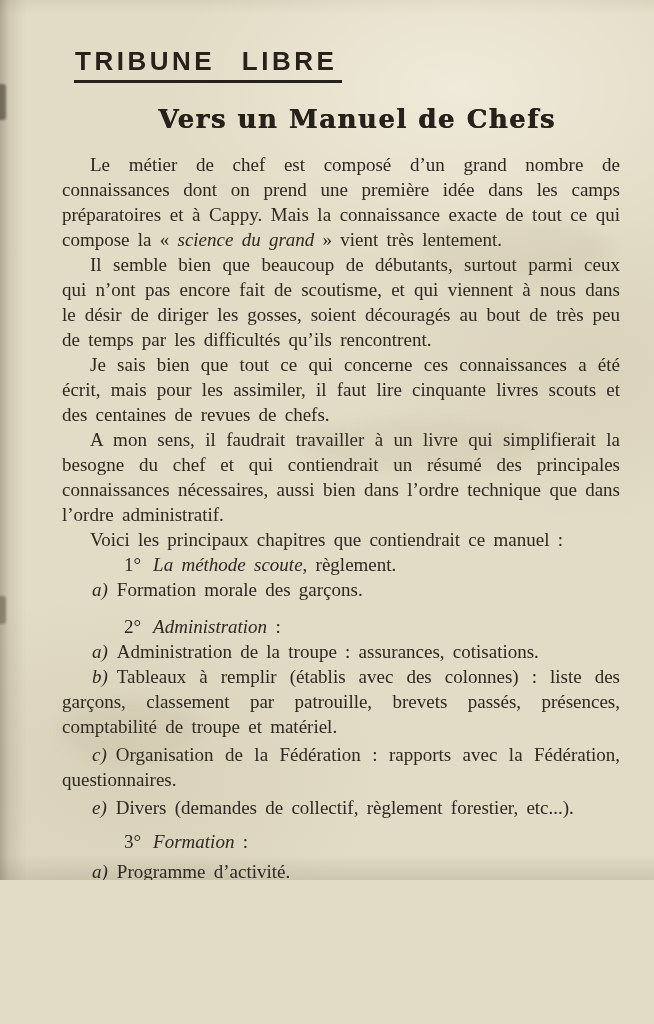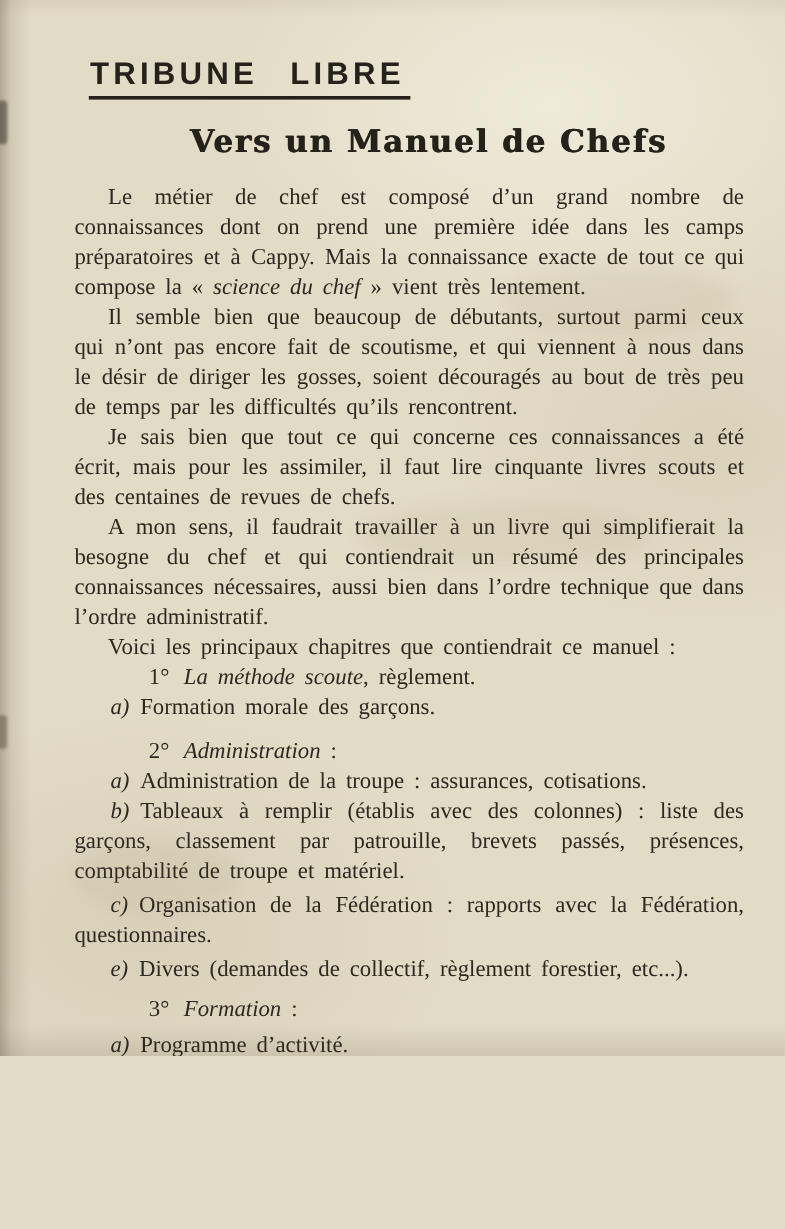--- a/index.html
+++ b/index.html
@@ -99,21 +99,21 @@
   <div class="smudge s4"></div>
 
   <div class="header-wrap">
     <span class="journal-header">TRIBUNE LIBRE</span>
   </div>
 
   <h1 class="article-title">Vers un Manuel de Chefs</h1>
 
   <div class="article-body">
 
-    <p class="para"><span>Le métier de chef est composé d’un grand nombre de connaissances dont on prend une première idée dans les camps préparatoires et à Cappy. Mais la connaissance exacte de tout ce qui compose la « </span><em>science du chef</em><span> » vient très lentement.</span></p>
+    <p class="para"><span>Le métier de chef est composé d’un grand nombre de connaissances dont on prend une première idée dans les camps préparatoires et à Cappy. Mais la connaissance exacte de tout ce qui compose la « </span><em>science du grand</em><span> » vient très lentement.</span></p>
 
     <p class="para">Il semble bien que beaucoup de débutants, surtout parmi ceux qui n’ont pas encore fait de scoutisme, et qui viennent à nous dans le désir de diriger les gosses, soient découragés au bout de très peu de temps par les difficultés qu’ils rencontrent.</p>
 
     <p class="para">Je sais bien que tout ce qui concerne ces connaissances a été écrit, mais pour les assimiler, il faut lire cinquante livres scouts et des centaines de revues de chefs.</p>
 
     <p class="para">A mon sens, il faudrait travailler à un livre qui simplifierait la besogne du chef et qui contiendrait un résumé des principales connaissances nécessaires, aussi bien dans l’ordre technique que dans l’ordre administratif.</p>
 
     <p class="para">Voici les principaux chapitres que contiendrait ce manuel :</p>
 
     <p class="item sec s1"><span class="mk">1°</span><em>La méthode scoute</em><span>, règlement.</span></p>

